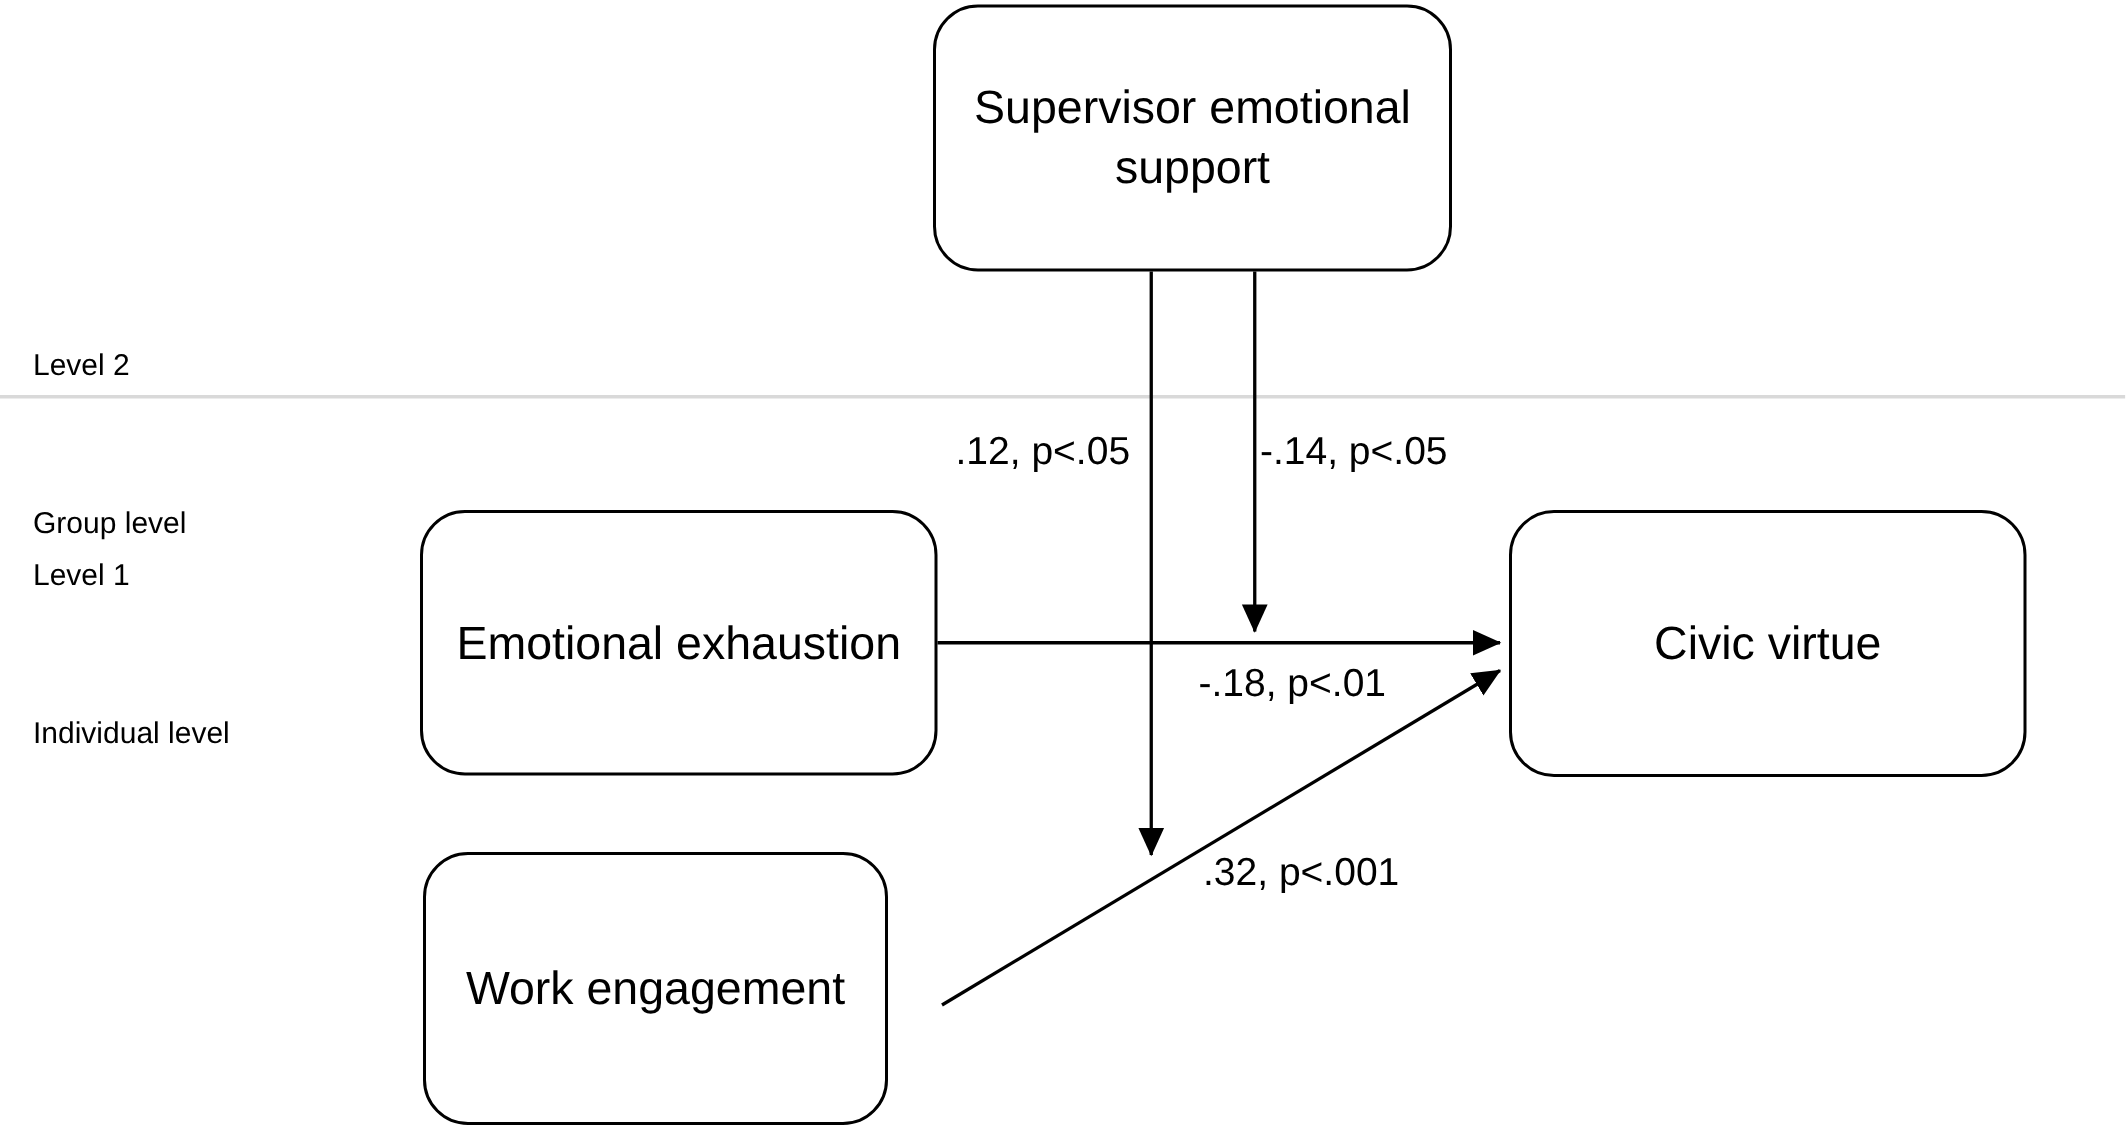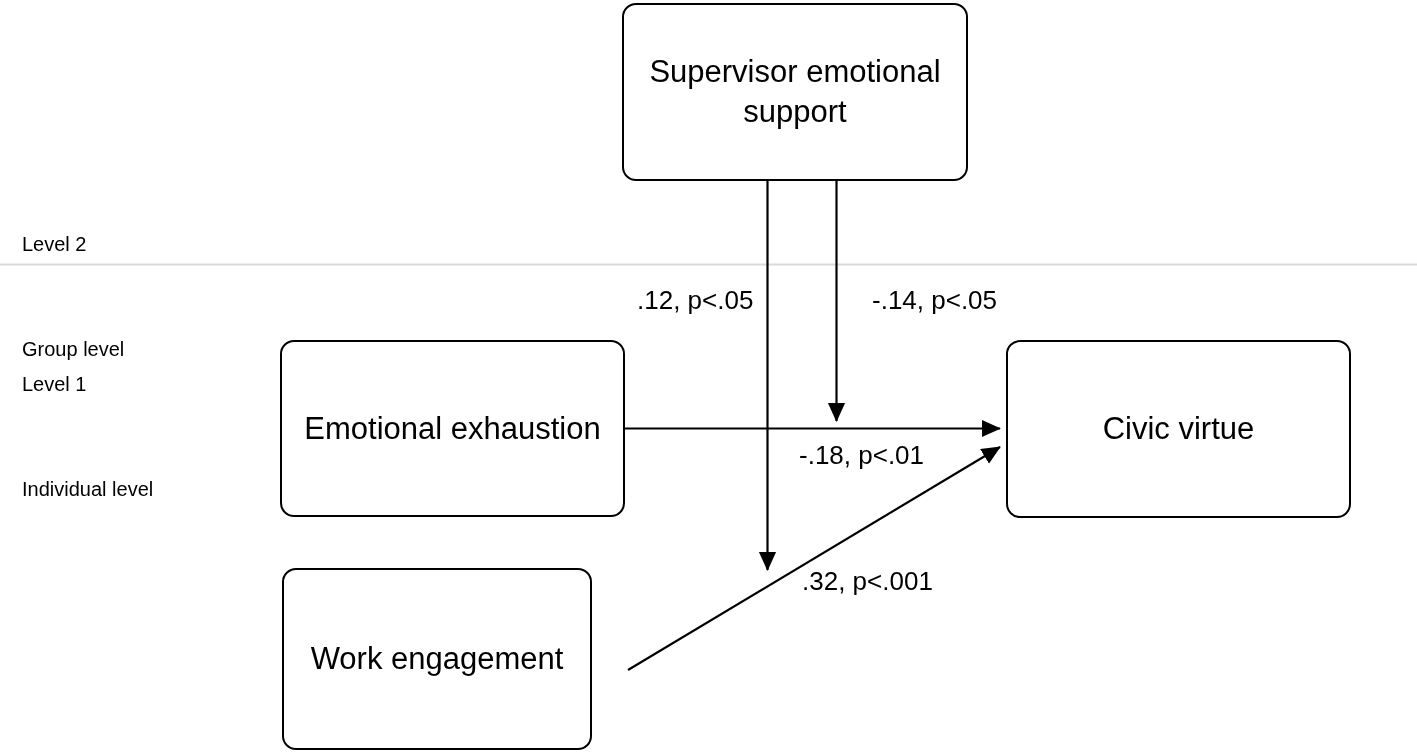--- a/index.html
+++ b/index.html
@@ -28,21 +28,21 @@
     font-size: 20px;
     line-height: 35px;
     color: #000000;
     white-space: pre;
     user-select: none;
   }
   .node-box {
     position: absolute;
     box-sizing: border-box;
     border: 2.5px solid #000000;
-    border-radius: 14px;
+    border-radius: 30px;
     background: #ffffff;
     display: flex;
     align-items: center;
     justify-content: center;
     text-align: center;
   }
   .node-label {
     font-size: 31px;
     line-height: 40px;
     color: #000000;
@@ -101,19 +101,19 @@
   <div class="node-box" style="left:282px; top:568px; width:310px; height:182px;">
     <span class="node-label">Work engagement</span>
   </div>
 
   <div class="node-box" style="left:1006px; top:340px; width:345px; height:178px;">
     <span class="node-label">Civic virtue</span>
   </div>
 
   <div class="edge-label" style="left:637px; top:285px;">.12, p&lt;.05</div>
 
-  <div class="edge-label" style="left:872px; top:285px;text-align:right;">-.14, p&lt;.05</div>
+  <div class="edge-label" style="left:840px; top:285px;text-align:right;">-.14, p&lt;.05</div>
 
   <div class="edge-label" style="left:799px; top:440px;text-align:right;">-.18, p&lt;.01</div>
 
   <div class="edge-label" style="left:802px; top:566px;">.32, p&lt;.001</div>
 
 </div>
 
 </body></html>

